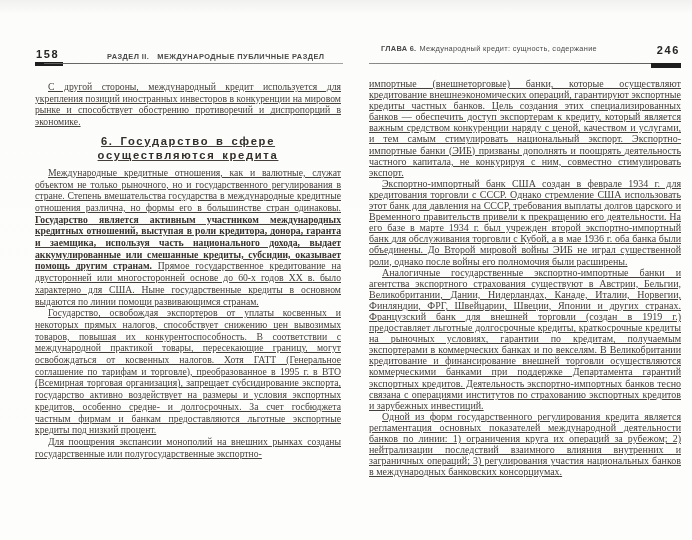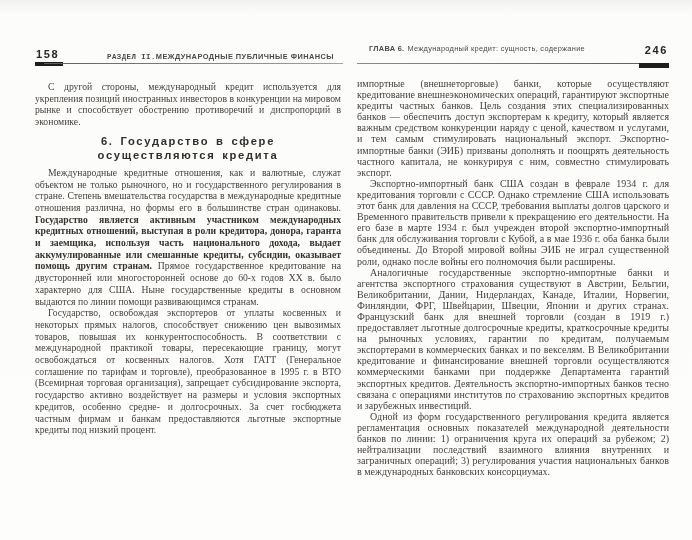--- a/index.html
+++ b/index.html
@@ -9,21 +9,21 @@
     font-family: "Liberation Serif", serif;
     overflow: hidden;
   }
   .scene {
     position: relative;
     width: 692px; height: 540px;
     background: linear-gradient(#f1f1ef 0px, #fcfcfb 14px, #fdfdfc 100%);
   }
   .page { position: absolute; color: #433e3a; }
   .left-page  { left: 35px;  top: 48px; width: 306px; }
-  .right-page { left: 357px; top: 44px; width: 312px; }
+  .right-page { left: 369px; top: 44px; width: 312px; }
 
   
   .ph { position: relative; font-family: "Liberation Sans", sans-serif; }
   .left-page .ph  { height: 20px; }
   .right-page .ph { height: 24px; }
   .pagenum {
     position: absolute; top: 0;
     font-weight: bold; font-size: 11px; letter-spacing: 1.6px; color: #262626;
   }
   .left-page  .pagenum { left: 1px; }
@@ -34,32 +34,33 @@
   .rule { position: absolute; height: 1px; }
   .left-page  .rule { left: 9px; right: -2px; top: 15px;
     background: linear-gradient(to right, #5f5f5d, #a3a3a0); }
   .right-page .rule { left: 0; right: 22px; top: 19px;
     background: linear-gradient(to right, #8a8a88, #5f5f5d); }
   .running {
     position: absolute; left: 72px; top: 4px;
     font-size: 7.4px; font-weight: bold; letter-spacing: 0.45px;
     color: #4a4a4a; white-space: nowrap;
   }
-  .running .hlabel { margin-right: 0; font-family: Liberation Mono, monospace; }
+  .running .hlabel { margin-right: 8px; }
   .running-lines {
     position: absolute; left: 12px; top: 1px;
     font-size: 7.4px; line-height: 8.8px; letter-spacing: 0.3px; color: #4a4a4a;
     white-space: nowrap;
   }
   .running-lines .hlabel { font-weight: bold; margin-right: 3px; }
 
   
   .body-text {
     text-align: justify;
     color: #453f3b;
+    text-decoration: underline;
   }
   .left-page  .body-text { margin-top: 13px; font-size: 9.7px; line-height: 11.7px; }
   .right-page .body-text { margin-top: 10px; font-size: 10px; line-height: 11.1px; }
   .body-text p { margin: 0; text-indent: 13px; }
   .body-text p.noindent { text-indent: 0; }
   .bold-seg { font-weight: bold; color: #37322e; }
 
   .section-heading {
     margin: 6px 0 5px 0;
     text-align: center; text-indent: 0;
@@ -74,31 +75,32 @@
 <body>
 
 <div class="scene">
 
   <div class="page left-page">
     <div class="ph">
       <span class="pagenum">158</span>
       <span class="bar"></span>
       <span class="rule"></span>
       <span class="running">
-        <span class="hlabel">РАЗДЕЛ II.</span><span>МЕЖДУНАРОДНЫЕ ПУБЛИЧНЫЕ ФИНАНСЫ</span>
+        <span class="hlabel">РАЗДЕЛ II.</span><span>МЕЖДУНАРОДНЫЕ ПУБЛИЧНЫЕ РАЗДЕЛ</span>
       </span>
     </div>
     <div class="body-text">
       <p>С другой стороны, международный кредит используется для укрепления позиций иностранных инвесторов в конкуренции на мировом рынке и способствует обострению противоречий и диспропорций в экономике.</p>
       <h2 class="section-heading">
         <span>6. Государство в сфере</span>
         <span>осуществляются кредита</span>
       </h2>
       <p><span>Международные кредитные отношения, как и валютные, служат объектом не только рыночного, но и государственного регулирования в стране. Степень вмешательства государства в международные кредитные отношения различна, но формы его в большинстве стран одинаковы. </span><span class="bold-seg">Государство является активным участником международных кредитных отношений, выступая в роли кредитора, донора, гаранта и заемщика, используя часть национального дохода, выдает аккумулированные или смешанные кредиты, субсидии, оказывает помощь другим странам.</span><span> Прямое государственное кредитование на двусторонней или многосторонней основе до 60-х годов XX в. было характерно для США. Ныне государственные кредиты в основном выдаются по линии помощи развивающимся странам.</span></p>
       <p>Государство, освобождая экспортеров от уплаты косвенных и некоторых прямых налогов, способствует снижению цен вывозимых товаров, повышая их конкурентоспособность. В соответствии с международной практикой товары, пересекающие границу, могут освобождаться от косвенных налогов. Хотя ГАТТ (Генеральное соглашение по тарифам и торговле), преобразованное в 1995 г. в ВТО (Всемирная торговая организация), запрещает субсидирование экспорта, государство активно воздействует на размеры и условия экспортных кредитов, особенно средне- и долгосрочных. За счет госбюджета частным фирмам и банкам предоставляются льготные экспортные кредиты под низкий процент.</p>
+      <p>Для поощрения экспансии монополий на внешних рынках созданы государственные или полугосударственные экспортно-</p>
     </div>
   </div>
 
   <div class="page right-page">
     <div class="ph">
       <div class="running-lines">
         <div>
           <span class="hlabel">ГЛАВА 6.</span><span>Международный кредит: сущность, содержание</span>
         </div>
       </div>

